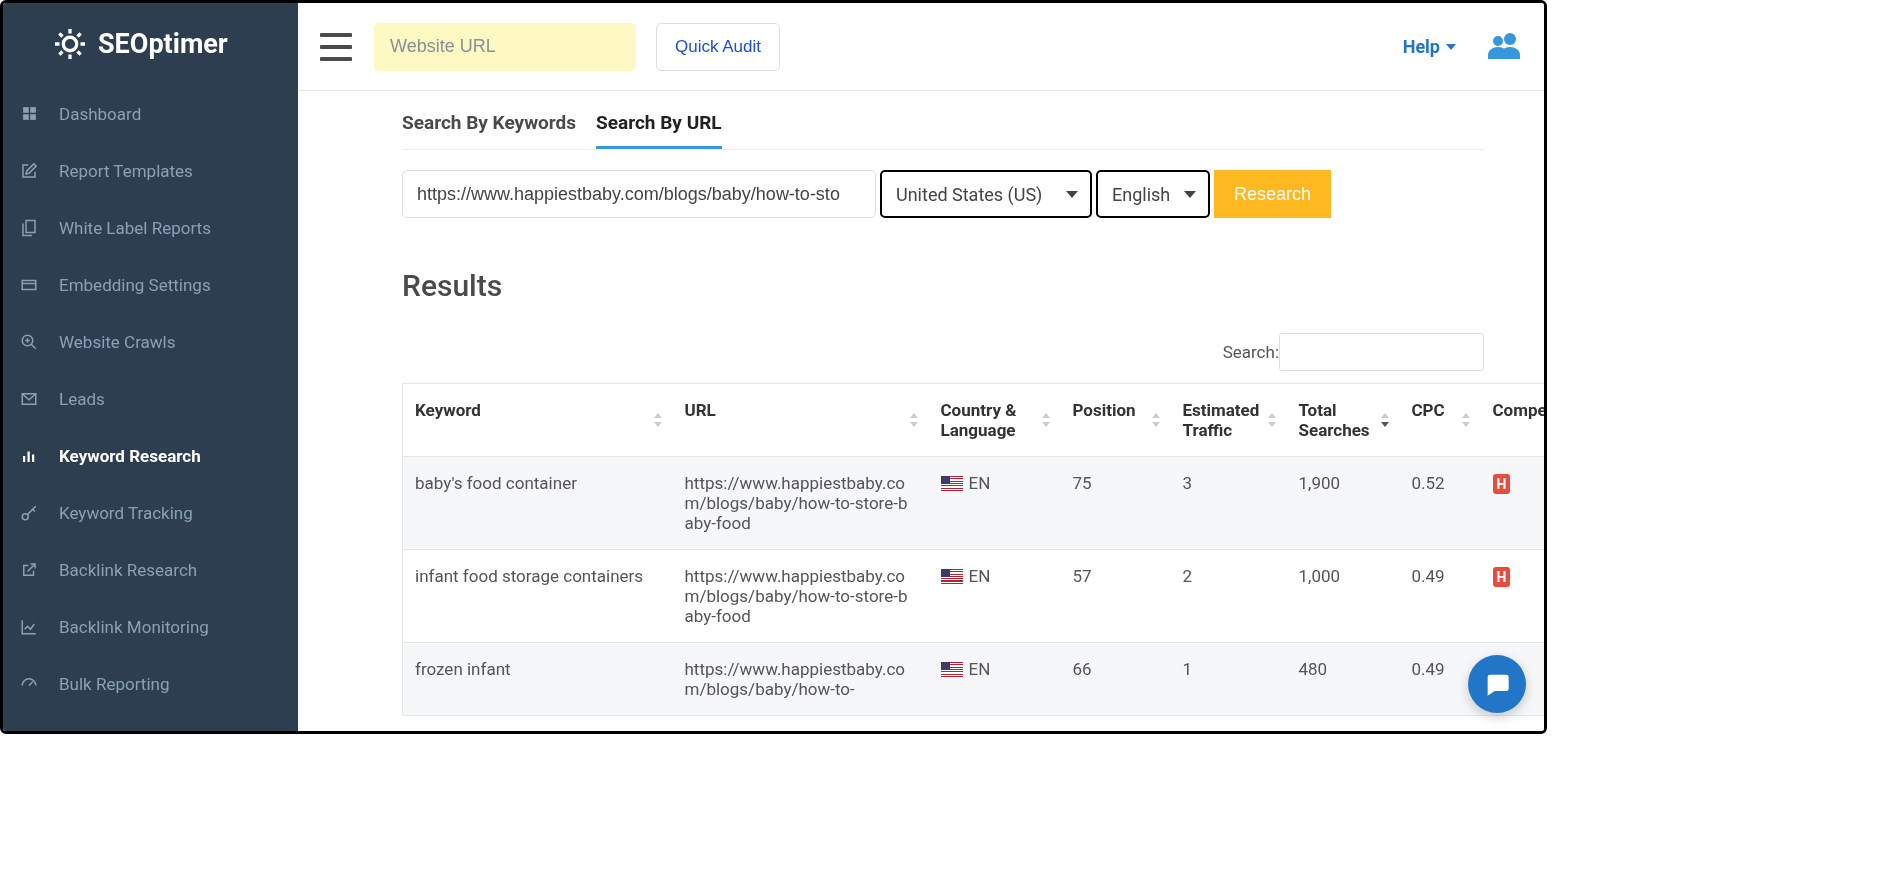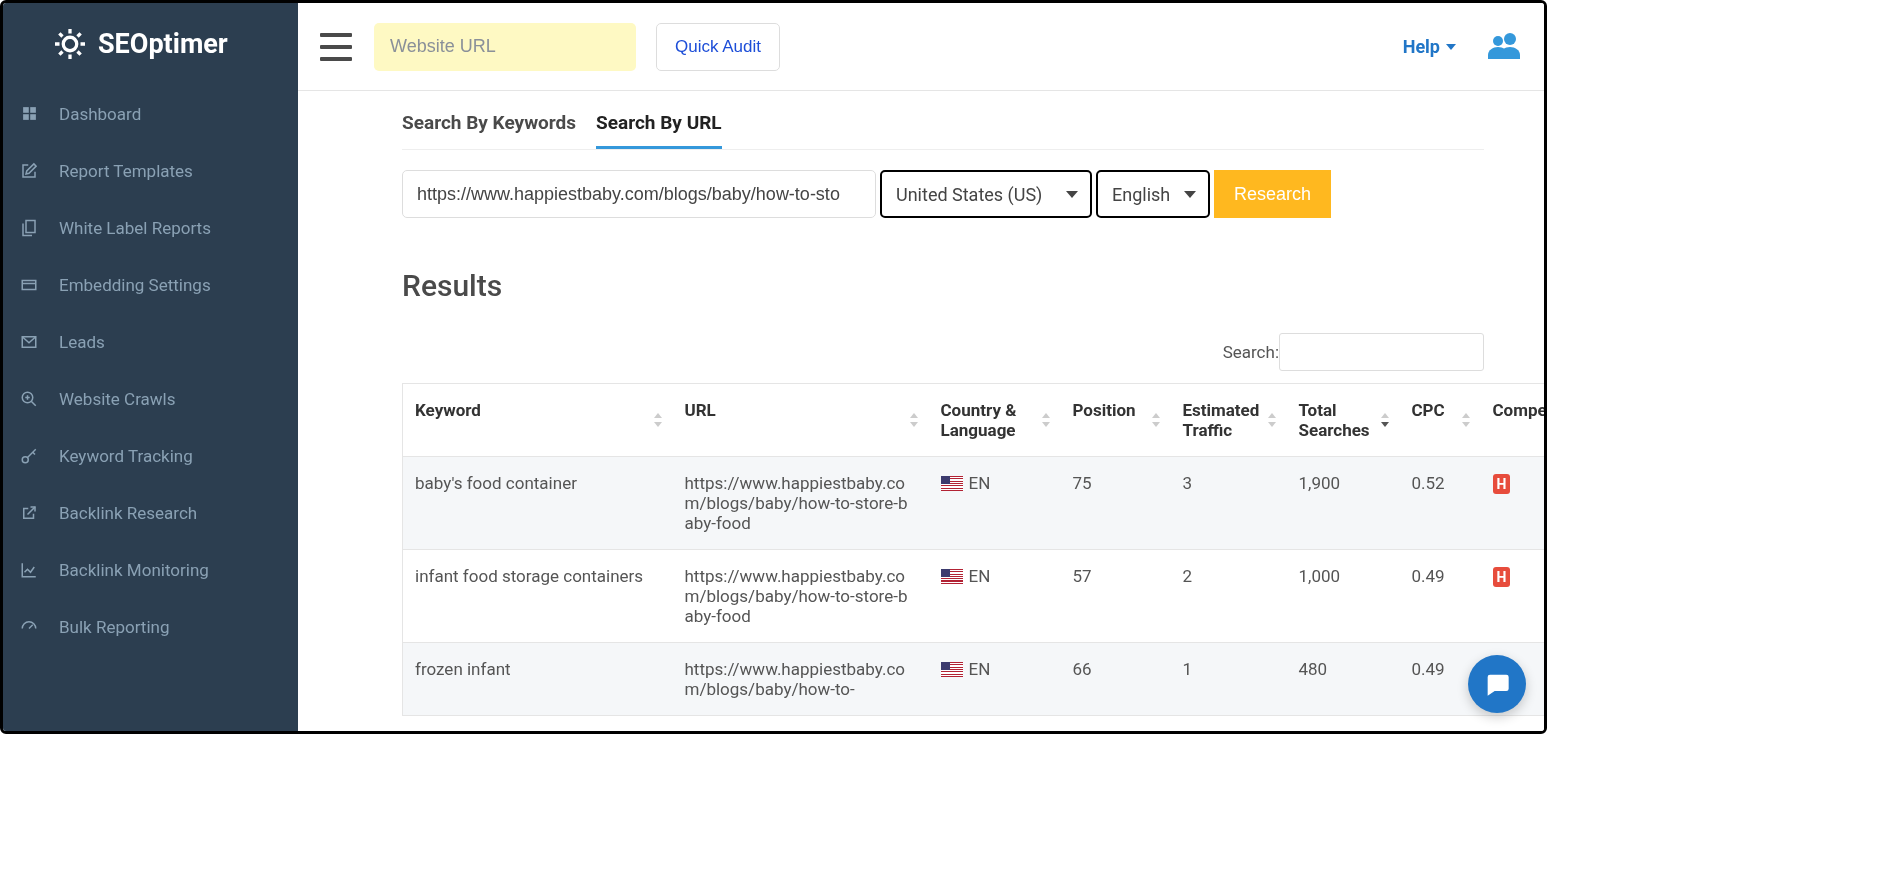--- a/index.html
+++ b/index.html
@@ -365,36 +365,46 @@
           <svg width="18" height="18" viewBox="0 0 24 24" fill="none" stroke="currentColor" stroke-width="2">
               <rect x="3" y="6" width="18" height="12"></rect>
               <line x1="3" y1="10" x2="21" y2="10"></line>
             </svg>
         </span>
         <span>Embedding Settings</span>
       </div>
       <div class="sidebar-item">
         <span class="nav-icon">
           <svg width="18" height="18" viewBox="0 0 24 24" fill="none" stroke="currentColor" stroke-width="2">
-              <rect x="3" y="5" width="18" height="14"></rect>
-              <path d="M3 5l9 8 9-8"></path>
-            </svg>
-        </span>
-        <span>Leads</span>
-      </div>
-      <div class="sidebar-item">
-        <span class="nav-icon">
-          <svg width="18" height="18" viewBox="0 0 24 24" fill="none" stroke="currentColor" stroke-width="2">
               <circle cx="10" cy="10" r="7"></circle>
               <line x1="21" y1="21" x2="15" y2="15"></line>
               <line x1="10" y1="7" x2="10" y2="13"></line>
               <line x1="7" y1="10" x2="13" y2="10"></line>
             </svg>
         </span>
         <span>Website Crawls</span>
+      </div>
+      <div class="sidebar-item">
+        <span class="nav-icon">
+          <svg width="18" height="18" viewBox="0 0 24 24" fill="none" stroke="currentColor" stroke-width="2">
+              <rect x="3" y="5" width="18" height="14"></rect>
+              <path d="M3 5l9 8 9-8"></path>
+            </svg>
+        </span>
+        <span>Leads</span>
+      </div>
+      <div class="sidebar-item active">
+        <span class="nav-icon">
+          <svg width="18" height="18" viewBox="0 0 24 24" fill="currentColor">
+              <rect x="4" y="12" width="3" height="8"></rect>
+              <rect x="10" y="6" width="3" height="14"></rect>
+              <rect x="16" y="10" width="3" height="10"></rect>
+            </svg>
+        </span>
+        <span>Keyword Research</span>
       </div>
       <div class="sidebar-item">
         <span class="nav-icon">
           <svg width="18" height="18" viewBox="0 0 24 24" fill="none" stroke="currentColor" stroke-width="2">
               <circle cx="7" cy="17" r="4"></circle>
               <path d="M10 14L21 3"></path>
               <path d="M17 7l3 3"></path>
             </svg>
         </span>
         <span>Keyword Tracking</span>

